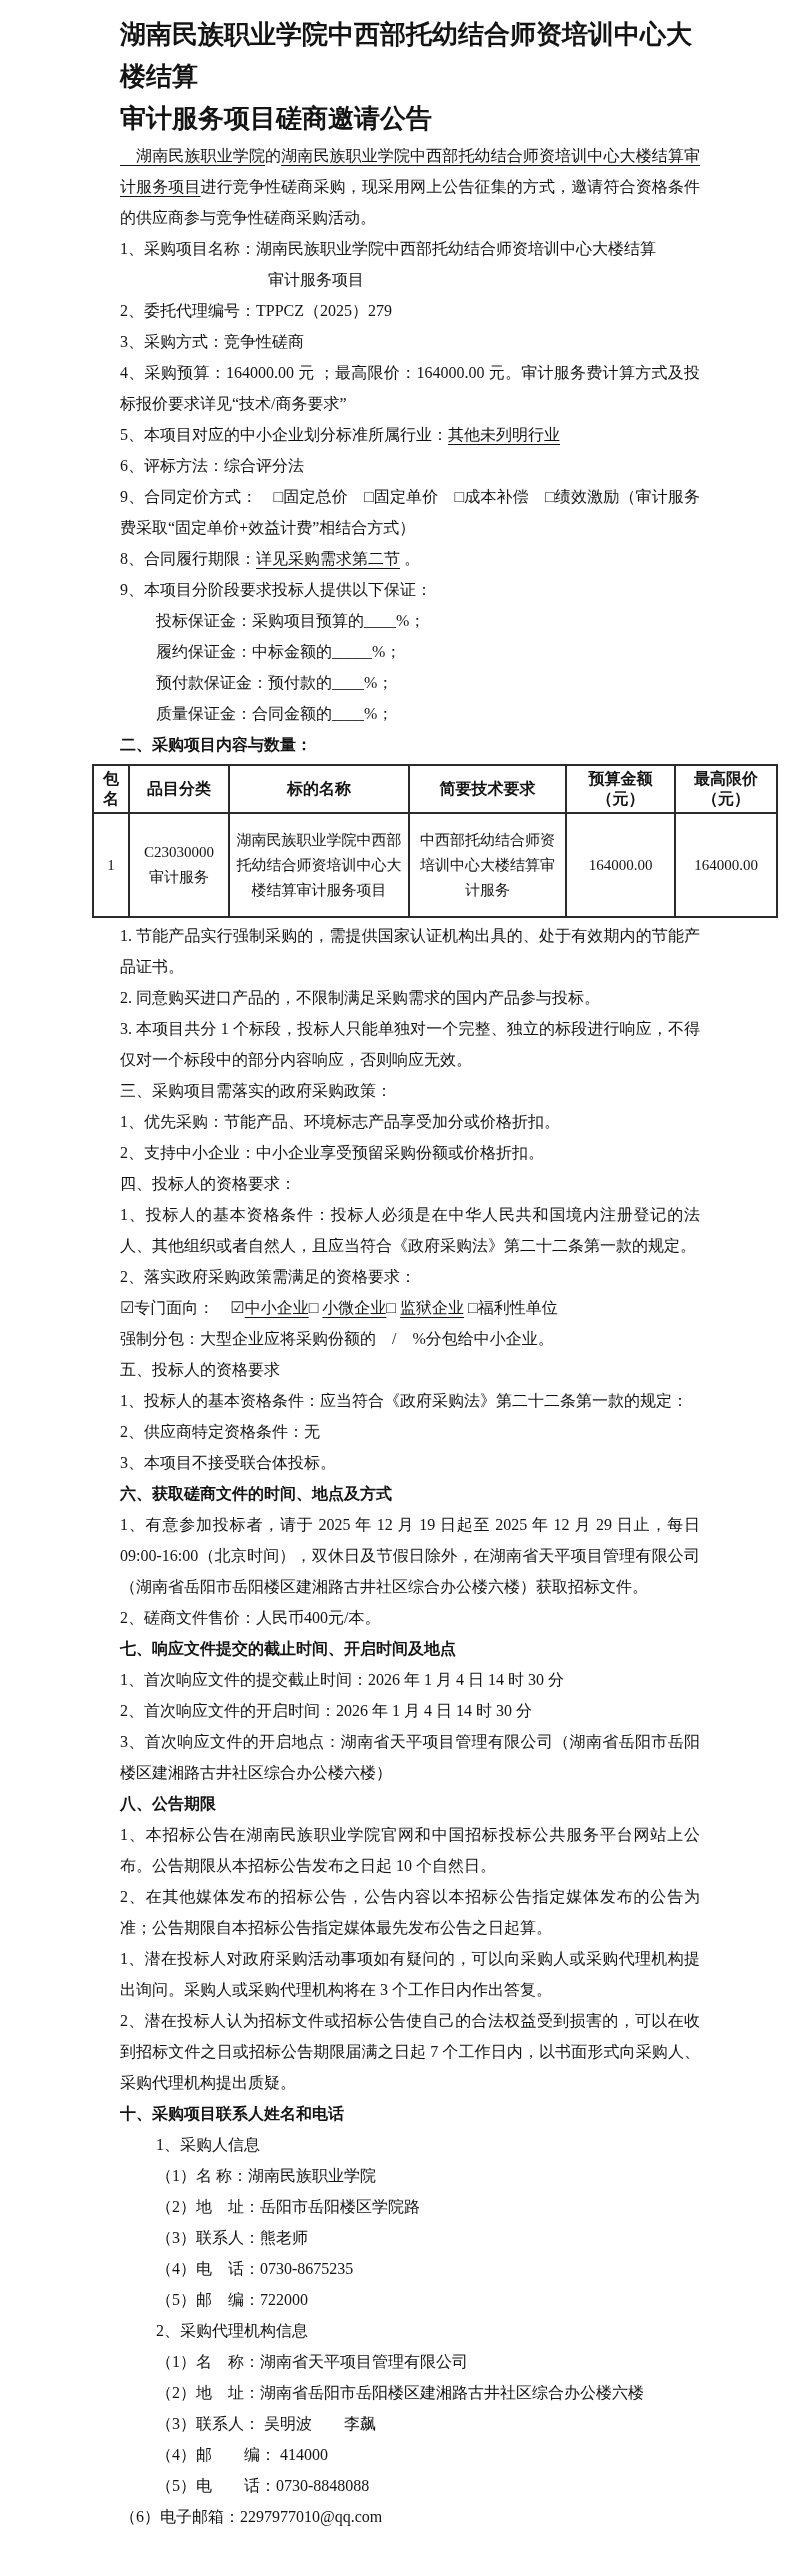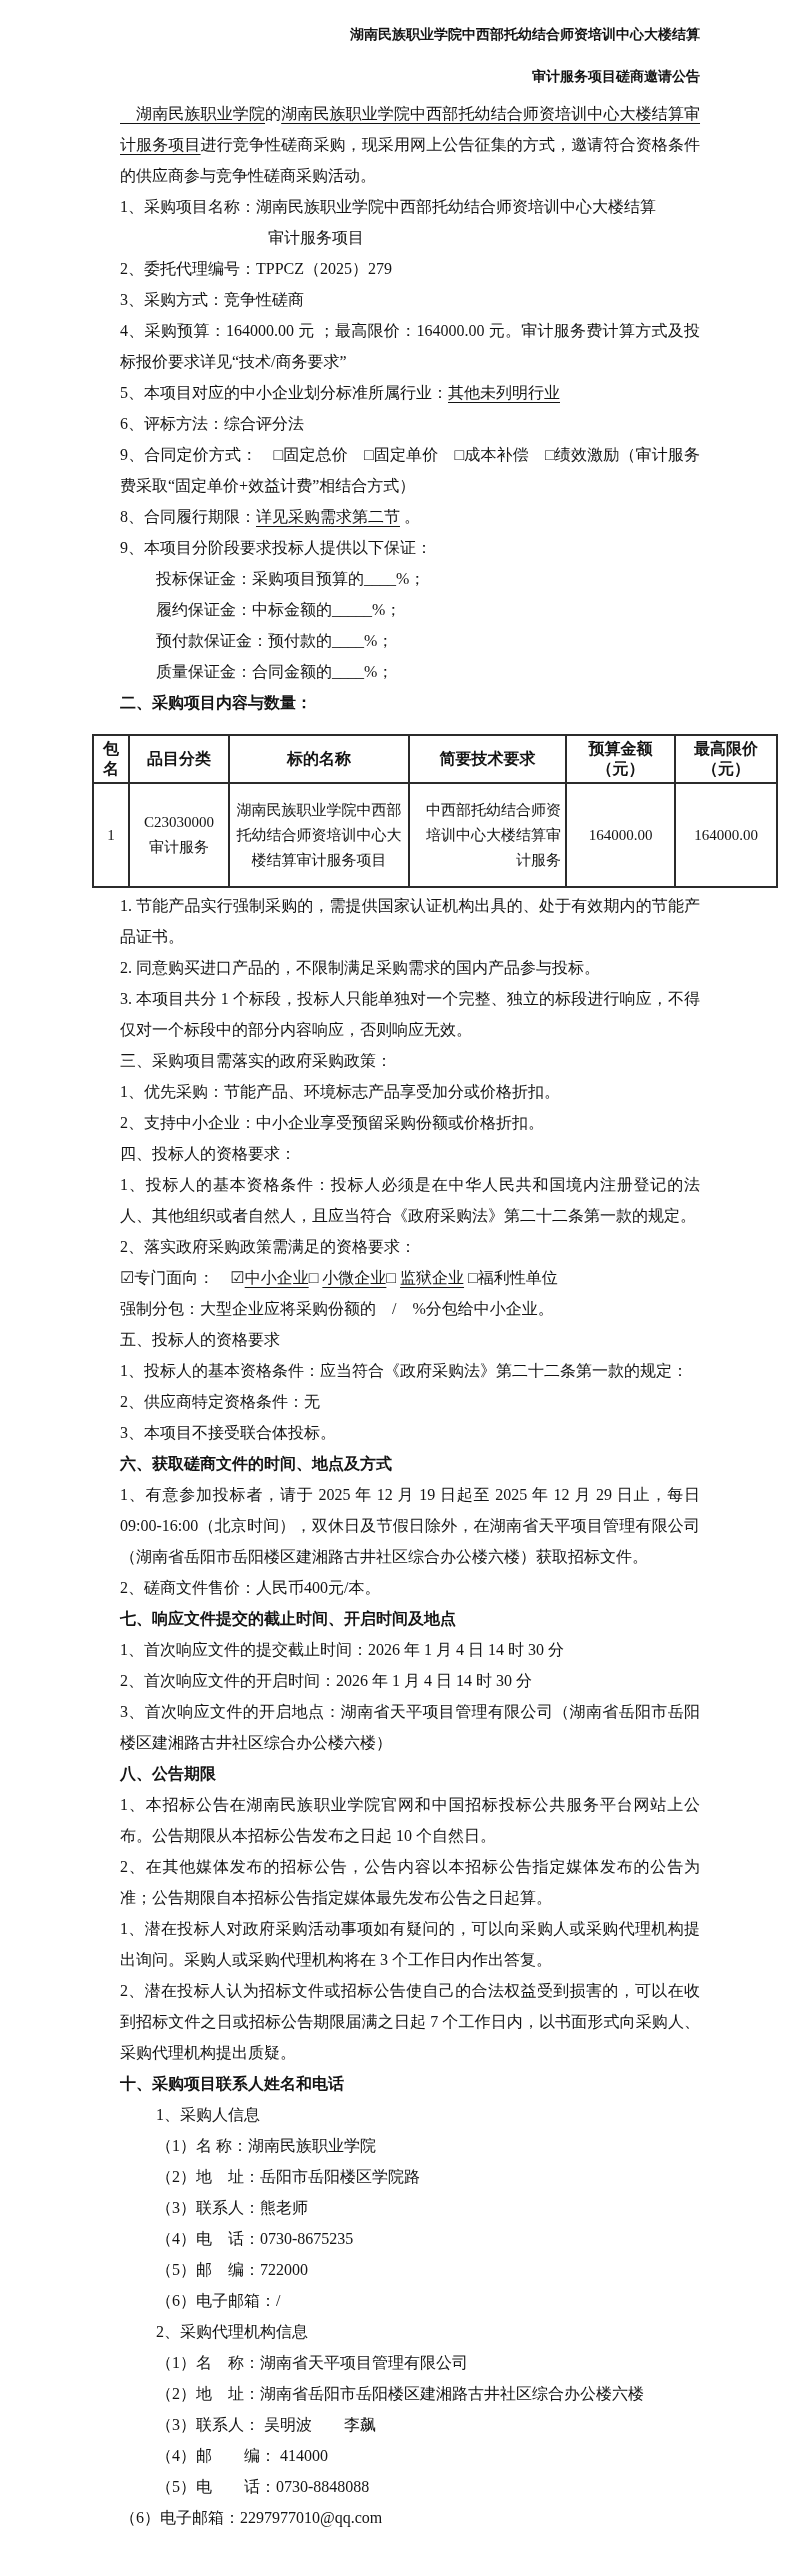--- a/index.html
+++ b/index.html
@@ -6,27 +6,27 @@
   .page {
     width:798px;
     min-height:2576px;
     box-sizing:border-box;
     background:#ffffff;
     color:#141414;
     font-family:"Liberation Serif","DejaVu Serif",serif;
     font-size:16px;
     padding:14px 98px 24px 120px;
   }
-  .title { font-size:14px; font-weight:700; text-align:right; line-height:42px; margin:0;font-family:Liberation Mono, monospace; }
+  .title { font-size:26px; font-weight:700; text-align:left; line-height:42px; margin:0; }
   p { margin:0; line-height:31px; text-align:justify; }
   .h  { font-weight:700; }
   .u  { text-decoration:underline; text-underline-offset:4px; }
   .ind { padding-left:36px; }
   .ind-center { padding-left:148px; }
-  .tbl-wrap { width:682px; margin-left:-28px; margin-top:16px; margin-bottom:2px; }
+  .tbl-wrap { width:682px; margin-left:-28px; margin-top:4px; margin-bottom:2px; }
   table { border-collapse:collapse; width:100%; table-layout:fixed; font-size:15px; }
   th, td { border:2px solid #2b2b2b; padding:2px 4px; text-align:center; vertical-align:middle; }
   thead th { height:42px; font-weight:700; font-size:16px; line-height:20px; }
   tbody td { height:98px; line-height:25px; }
   td.justify-cell { text-align:center; }
 </style>
 </head>
 <body>
 
 <div class="page">
@@ -71,21 +71,21 @@
           <th>简要技术要求</th>
           <th>预算金额（元）</th>
           <th>最高限价（元）</th>
         </tr>
       </thead>
       <tbody>
         <tr>
           <td>1</td>
           <td><span>C23030000</span><br><span>审计服务</span></td>
           <td class="justify-cell">湖南民族职业学院中西部托幼结合师资培训中心大楼结算审计服务项目</td>
-          <td class="justify-cell" style="text-align:right">中西部托幼结合师资培训中心大楼结算审计服务</td>
+          <td class="justify-cell" style="text-align:center">中西部托幼结合师资培训中心大楼结算审计服务</td>
           <td>164000.00</td>
           <td>164000.00</td>
         </tr>
       </tbody>
     </table>
   </div>
 
   <p>1. 节能产品实行强制采购的，需提供国家认证机构出具的、处于有效期内的节能产品证书。</p>
   <p>2. 同意购买进口产品的，不限制满足采购需求的国内产品参与投标。</p>
   <p>3. 本项目共分 1 个标段，投标人只能单独对一个完整、独立的标段进行响应，不得仅对一个标段中的部分内容响应，否则响应无效。</p>
@@ -121,21 +121,20 @@
   <p>1、潜在投标人对政府采购活动事项如有疑问的，可以向采购人或采购代理机构提出询问。采购人或采购代理机构将在 3 个工作日内作出答复。</p>
   <p>2、潜在投标人认为招标文件或招标公告使自己的合法权益受到损害的，可以在收到招标文件之日或招标公告期限届满之日起 7 个工作日内，以书面形式向采购人、采购代理机构提出质疑。</p>
 
   <p class="h">十、采购项目联系人姓名和电话</p>
   <p class="ind">1、采购人信息</p>
   <p class="ind">（1）名 称：湖南民族职业学院</p>
   <p class="ind">（2）地　址：岳阳市岳阳楼区学院路</p>
   <p class="ind">（3）联系人：熊老师</p>
   <p class="ind">（4）电　话：0730-8675235</p>
   <p class="ind">（5）邮　编：722000</p>
-  <p class="ind">（6）电子邮箱：/</p>
   <p class="ind">2、采购代理机构信息</p>
   <p class="ind">（1）名　称：湖南省天平项目管理有限公司</p>
   <p class="ind">（2）地　址：湖南省岳阳市岳阳楼区建湘路古井社区综合办公楼六楼</p>
   <p class="ind">（3）联系人： 吴明波　　李飙</p>
   <p class="ind">（4）邮　　编： 414000</p>
   <p class="ind">（5）电　　话：0730-8848088</p>
   <p>（6）电子邮箱：2297977010@qq.com</p>
 
 </div>
 

